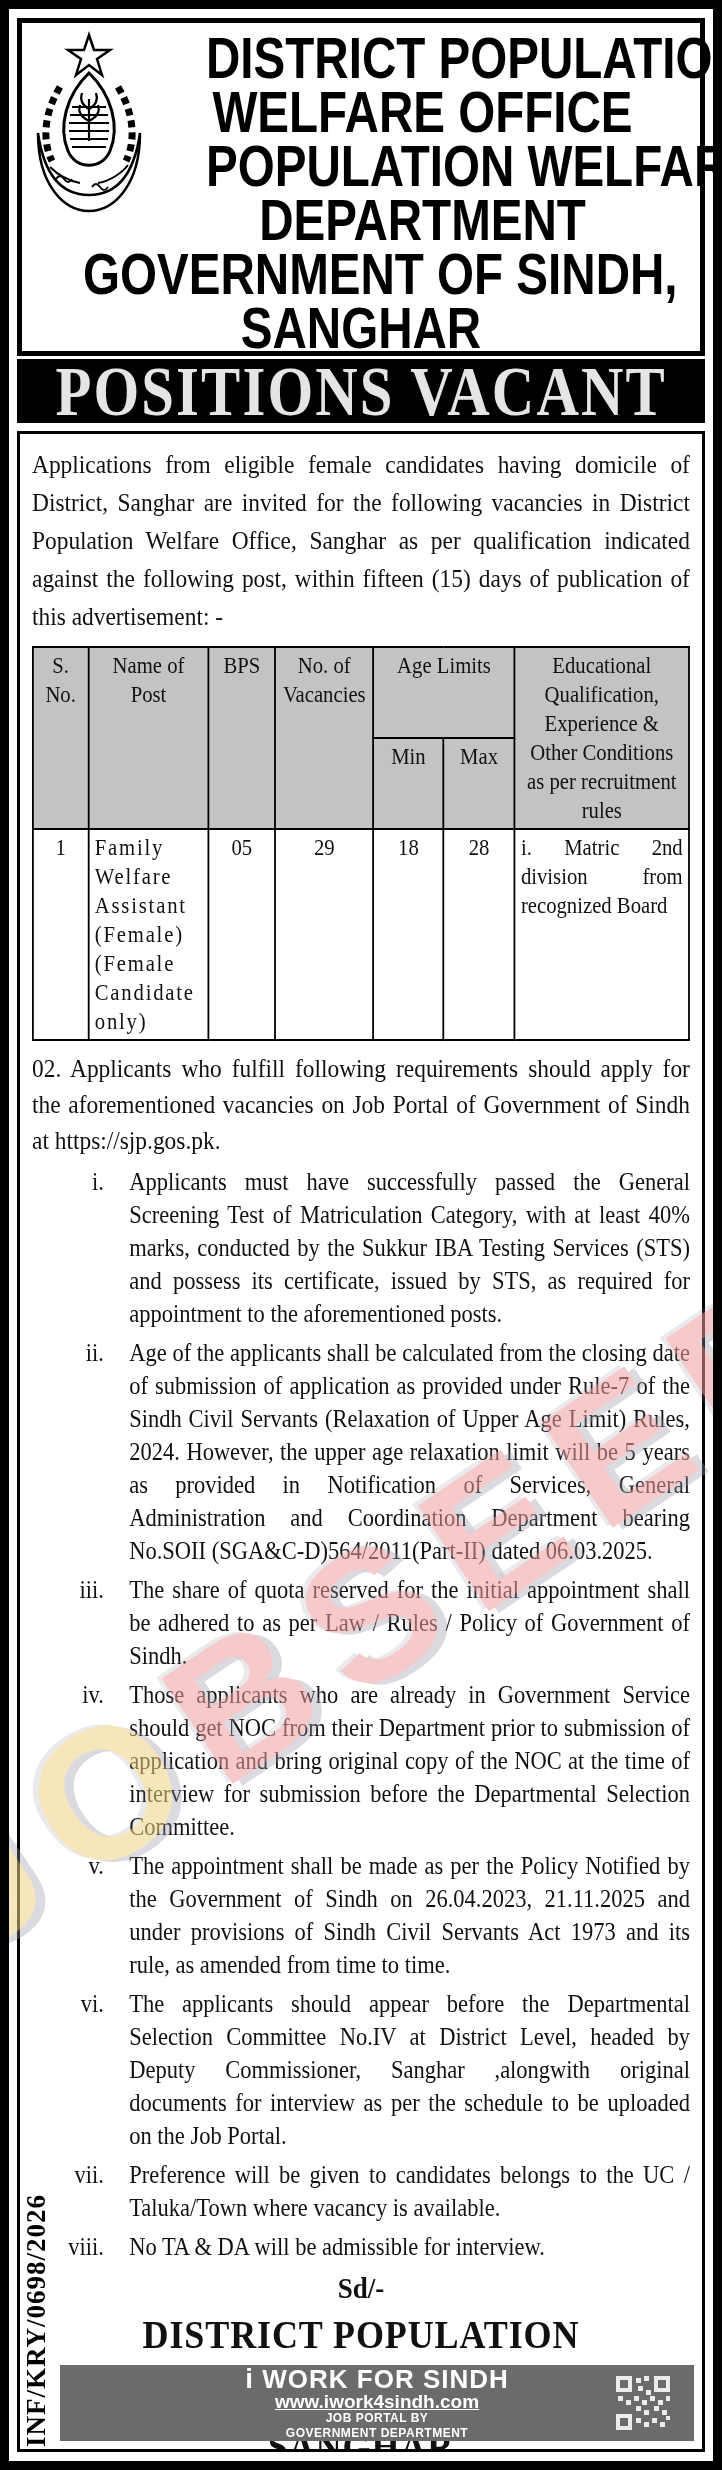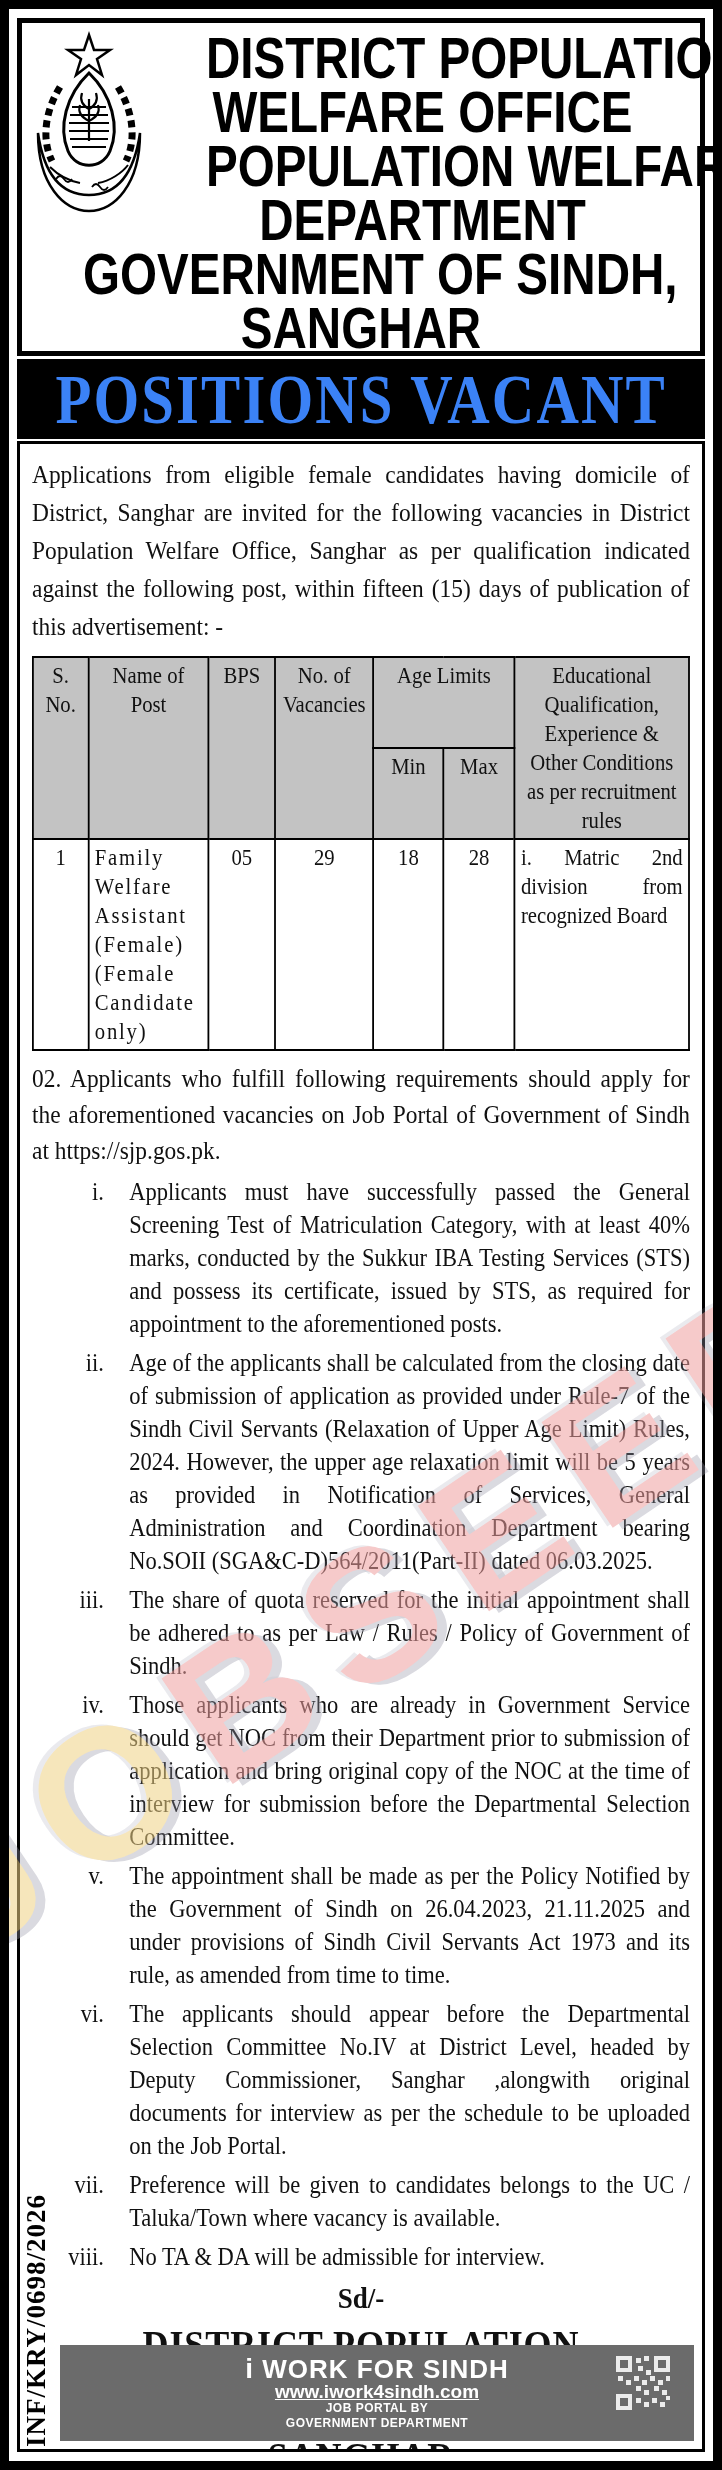--- a/index.html
+++ b/index.html
@@ -13,27 +13,27 @@
   
   .header-box{position:relative; border:5px solid #000; height:338px; flex:0 0 auto; box-sizing:border-box; background:#fff;}
   .emblem{position:absolute; left:8px; top:6px; width:118px; height:215px;}
   .title-scale{transform:scale(0.82,1.0); transform-origin:50% 0; padding-top:8px;
     font-family:"Liberation Sans", sans-serif; font-weight:700; font-size:58px; line-height:54px;
     letter-spacing:0px; text-align:center; color:#000; white-space:nowrap;}
   .title-a{margin-left:150px;}
   .title-b{margin-left:0;}
 
   
-  .banner{flex:0 0 auto; background:#000; color:#3b82f6; text-align:center; height:80px; margin-top:3px;
+  .banner{flex:0 0 auto; background:#000; color:#e5e5e5; text-align:center; height:64px; margin-top:3px;
     display:flex; align-items:center; justify-content:center;}
   .banner span{font-family:"Liberation Serif", serif; font-weight:700; font-size:56px;
     transform:scale(1.05,1.25); letter-spacing:2px; display:inline-block;}
 
   
-  .body-box{position:relative; flex:1 1 auto; border:3px solid #000; margin-top:2px; box-sizing:border-box;
+  .body-box{position:relative; flex:1 1 auto; border:3px solid #000; margin-top:8px; box-sizing:border-box;
     overflow:hidden; background:#fff; padding:4px 12px 100px 12px;}
   .shrink{width:731px; transform:scaleX(0.9); transform-origin:0 0;}
 
   .intro{font-size:26px; line-height:38px; text-align:justify; margin:8px 0 10px 0;}
 
   table.vac{border-collapse:collapse; width:100%; margin:4px 0 10px 0; font-size:23px; line-height:29px;}
   table.vac th, table.vac td{border:2px solid #000; padding:3px 6px; vertical-align:top; font-weight:400;}
   table.vac th{background:#c3c3c3; text-align:center;}
   td.c{text-align:center;}
   td.name-cell{text-align:justify; letter-spacing:2px;}
@@ -44,21 +44,21 @@
   .para02{font-size:26px; line-height:36px; text-align:justify; margin:10px 0 6px 0;}
 
   .cond{display:flex; margin:2px 0 6px 0;}
   .cond .num{flex:0 0 108px; text-align:right; padding-right:28px; font-size:25px; line-height:33px; box-sizing:border-box;}
   .cond .txt{flex:1 1 auto; font-size:25px; line-height:33px; text-align:justify;}
 
   .sd{font-size:30px; font-weight:700; text-align:center; margin:8px 0 2px 0;}
   .sig{font-size:40px; font-weight:700; text-align:center; line-height:56px; letter-spacing:1px;}
 
   
-  .footer-bar{position:absolute; left:40px; right:8px; bottom:8px; height:96px; background:#6b6b6b;
+  .footer-bar{position:absolute; left:40px; right:8px; bottom:8px; height:76px; background:#6b6b6b;
     display:flex; align-items:center; justify-content:center;}
   .fb-text{text-align:center; color:#fff; font-family:"Liberation Sans", sans-serif;}
   .fb-brand{font-size:26px; font-weight:700; letter-spacing:1px; line-height:27px; white-space:nowrap;}
   .fb-brand .i-mark{font-weight:700; text-transform:none; font-size:28px;}
   .fb-url{font-size:19px; font-weight:700; line-height:18px;text-decoration:underline;}
   .fb-line{font-size:12px; font-weight:700; line-height:15px; letter-spacing:0.5px;}
   .fb-qr{position:absolute; right:22px; top:9px; width:58px; height:58px;}
 
   
   .inf{position:absolute; left:12px; bottom:14px; writing-mode:vertical-rl; transform:rotate(180deg);

